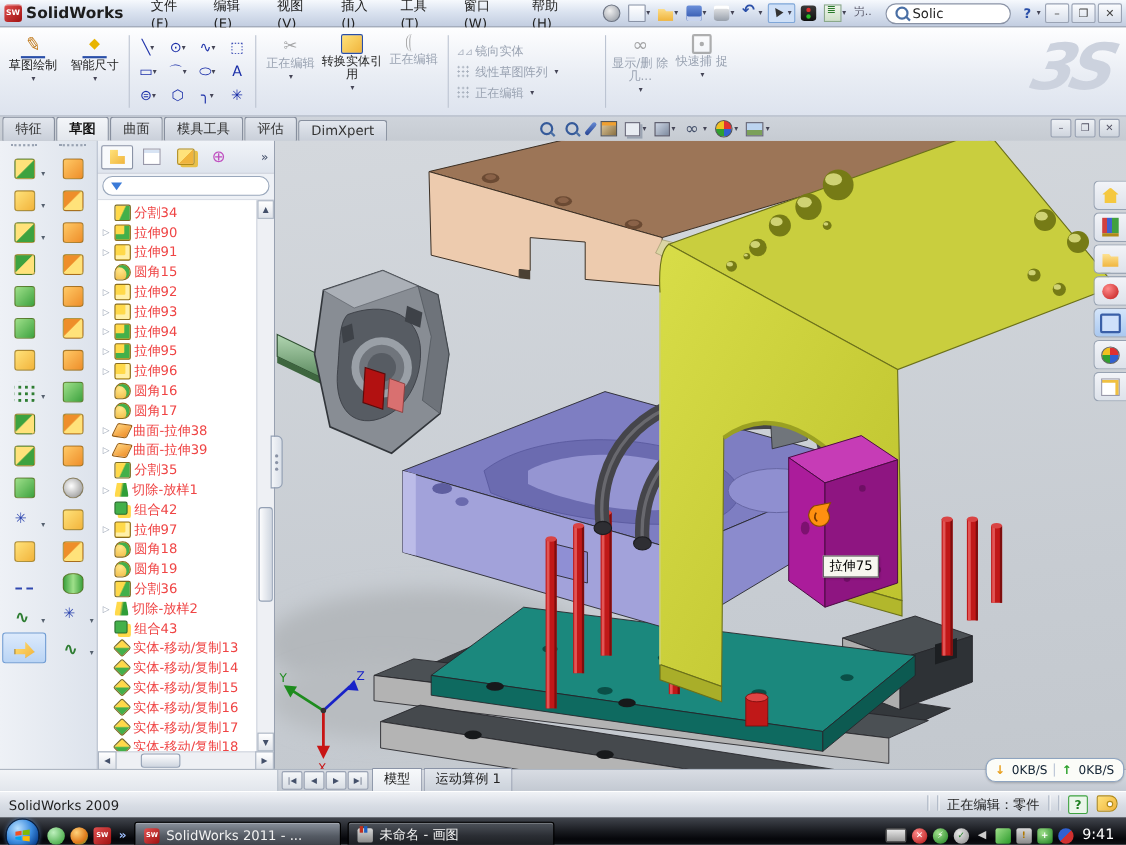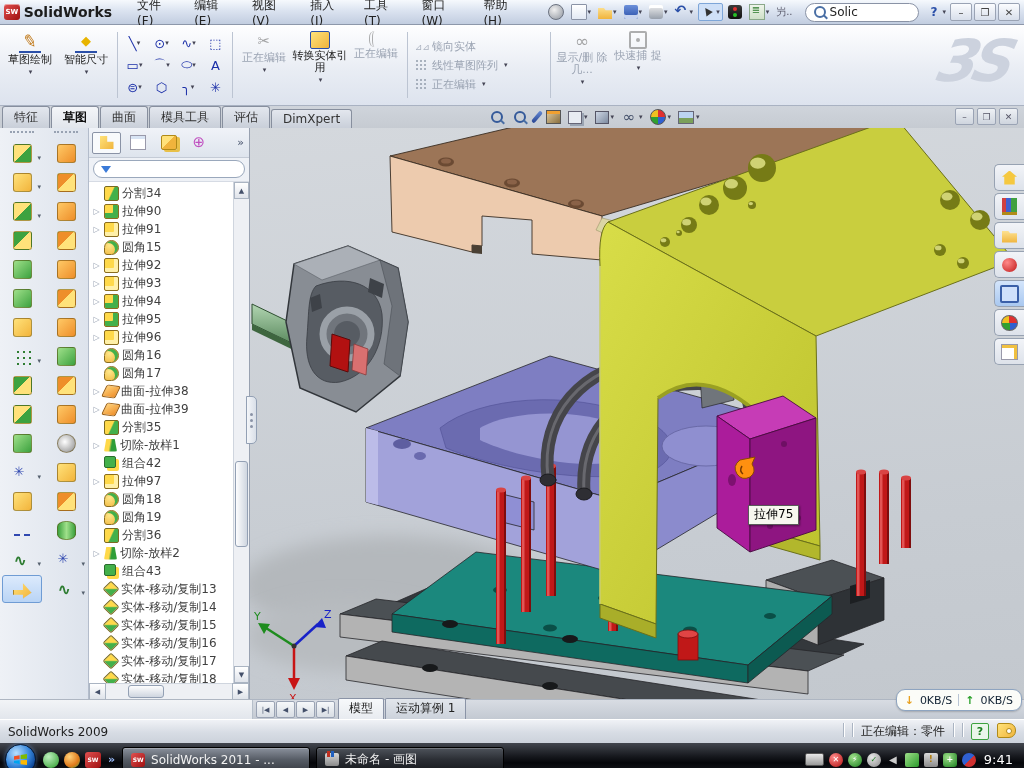--- a/index.html
+++ b/index.html
@@ -131,21 +131,21 @@
   .exp{width:9px;font-size:8px;color:#98a2b2;flex:none;text-align:center}
   .tico{width:13px;height:13px;flex:none;border-radius:2px;position:relative}
   .t-split{background:linear-gradient(115deg,#ffd94a 46%,#43b04a 54%);border:1px solid #7a6a20}
   .t-ext1{background:#ffd94a;border:1px solid #8a6d1f;box-shadow:inset -5px -5px 0 #43b04a}
   .t-ext2{background:#ffd94a;border:1px solid #8a6d1f;box-shadow:inset -4px -4px 0 #fff0a8}
   .t-fillet{background:radial-gradient(circle at 35% 35%,#ffe78a,#efb43a);border-radius:50% 50% 50% 3px;border:1px solid #8a6d1f;box-shadow:inset -3px 2px 0 #43b04a}
   .t-surf{background:linear-gradient(135deg,#ffd27a,#ee8e2a);transform:rotate(8deg) skewX(-18deg);border:1px solid #9a5d10;width:12px;height:11px}
   .t-cutloft{background:linear-gradient(100deg,#ffd94a 42%,#2f9e38 58%);clip-path:polygon(18% 0,82% 0,100% 100%,0 100%)}
   .t-comb{background:#43b04a;box-shadow:3px 3px 0 #ffd94a;width:10px;height:10px;margin:0 3px 3px 0;border:1px solid #2a6d2e}
   .t-move{background:linear-gradient(135deg,#ffd94a 45%,#43b04a 55%);transform:rotate(45deg);width:10px;height:10px;margin:1px;border:1px solid #7a6a20}
-  .tlabel{font-size:12px;color:#404040}
+  .tlabel{font-size:12px;color:#ef4444}
   .vscroll{width:15px;background:#eef0f4;border-left:1px solid #cfd5de;display:flex;flex-direction:column}
   .sarw{height:15px;background:linear-gradient(#ffffff,#dfe3ea);border:1px solid #aab4c2;font-size:7px;color:#44506a;display:flex;align-items:center;justify-content:center;flex:none}
   .strack{flex:1;position:relative}
   .sthumb{position:absolute;top:56%;height:18%;left:1px;right:1px;background:linear-gradient(90deg,#fdfdfe,#cfd6e0);border:1px solid #93a0b4;border-radius:3px}
   .hscroll{height:15px;display:flex;align-items:center;background:#eef0f4;border-top:1px solid #cfd5de}
   .hthumb{width:34px;height:11px;margin-left:22px;background:linear-gradient(#fdfdfe,#cfd6e0);border:1px solid #93a0b4;border-radius:3px}
   .grip{position:absolute;right:-8px;top:268px;width:9px;height:46px;background:linear-gradient(90deg,#f4f6f9,#d9dfe8);border:1px solid #93a0b4;border-radius:0 5px 5px 0;z-index:6;display:flex;flex-direction:column;align-items:center;justify-content:center;gap:3px}
   .grip i{width:3px;height:3px;background:#8a93a6;border-radius:50%}
 
   

